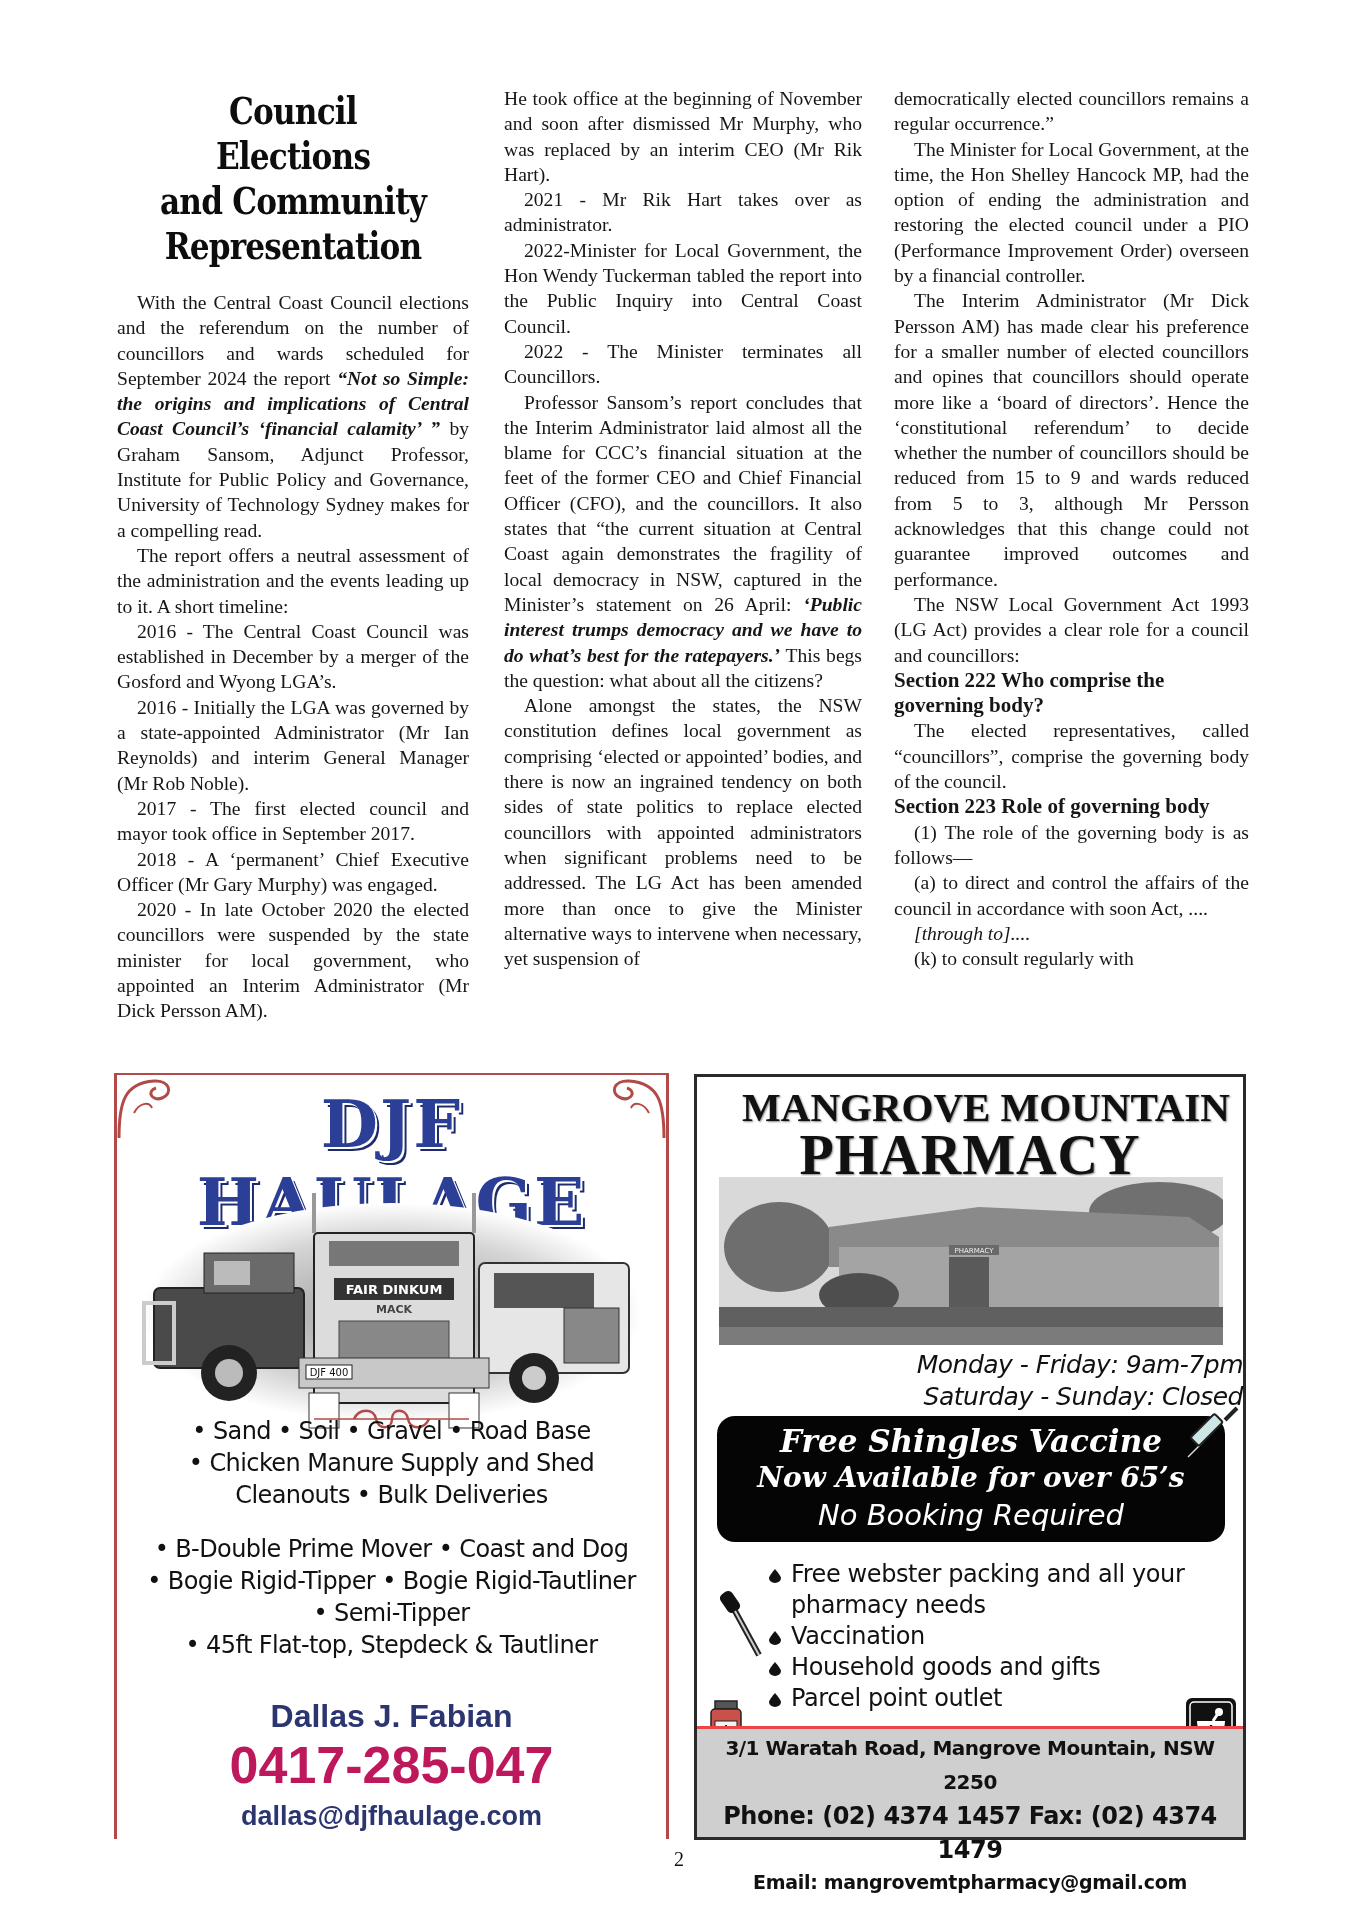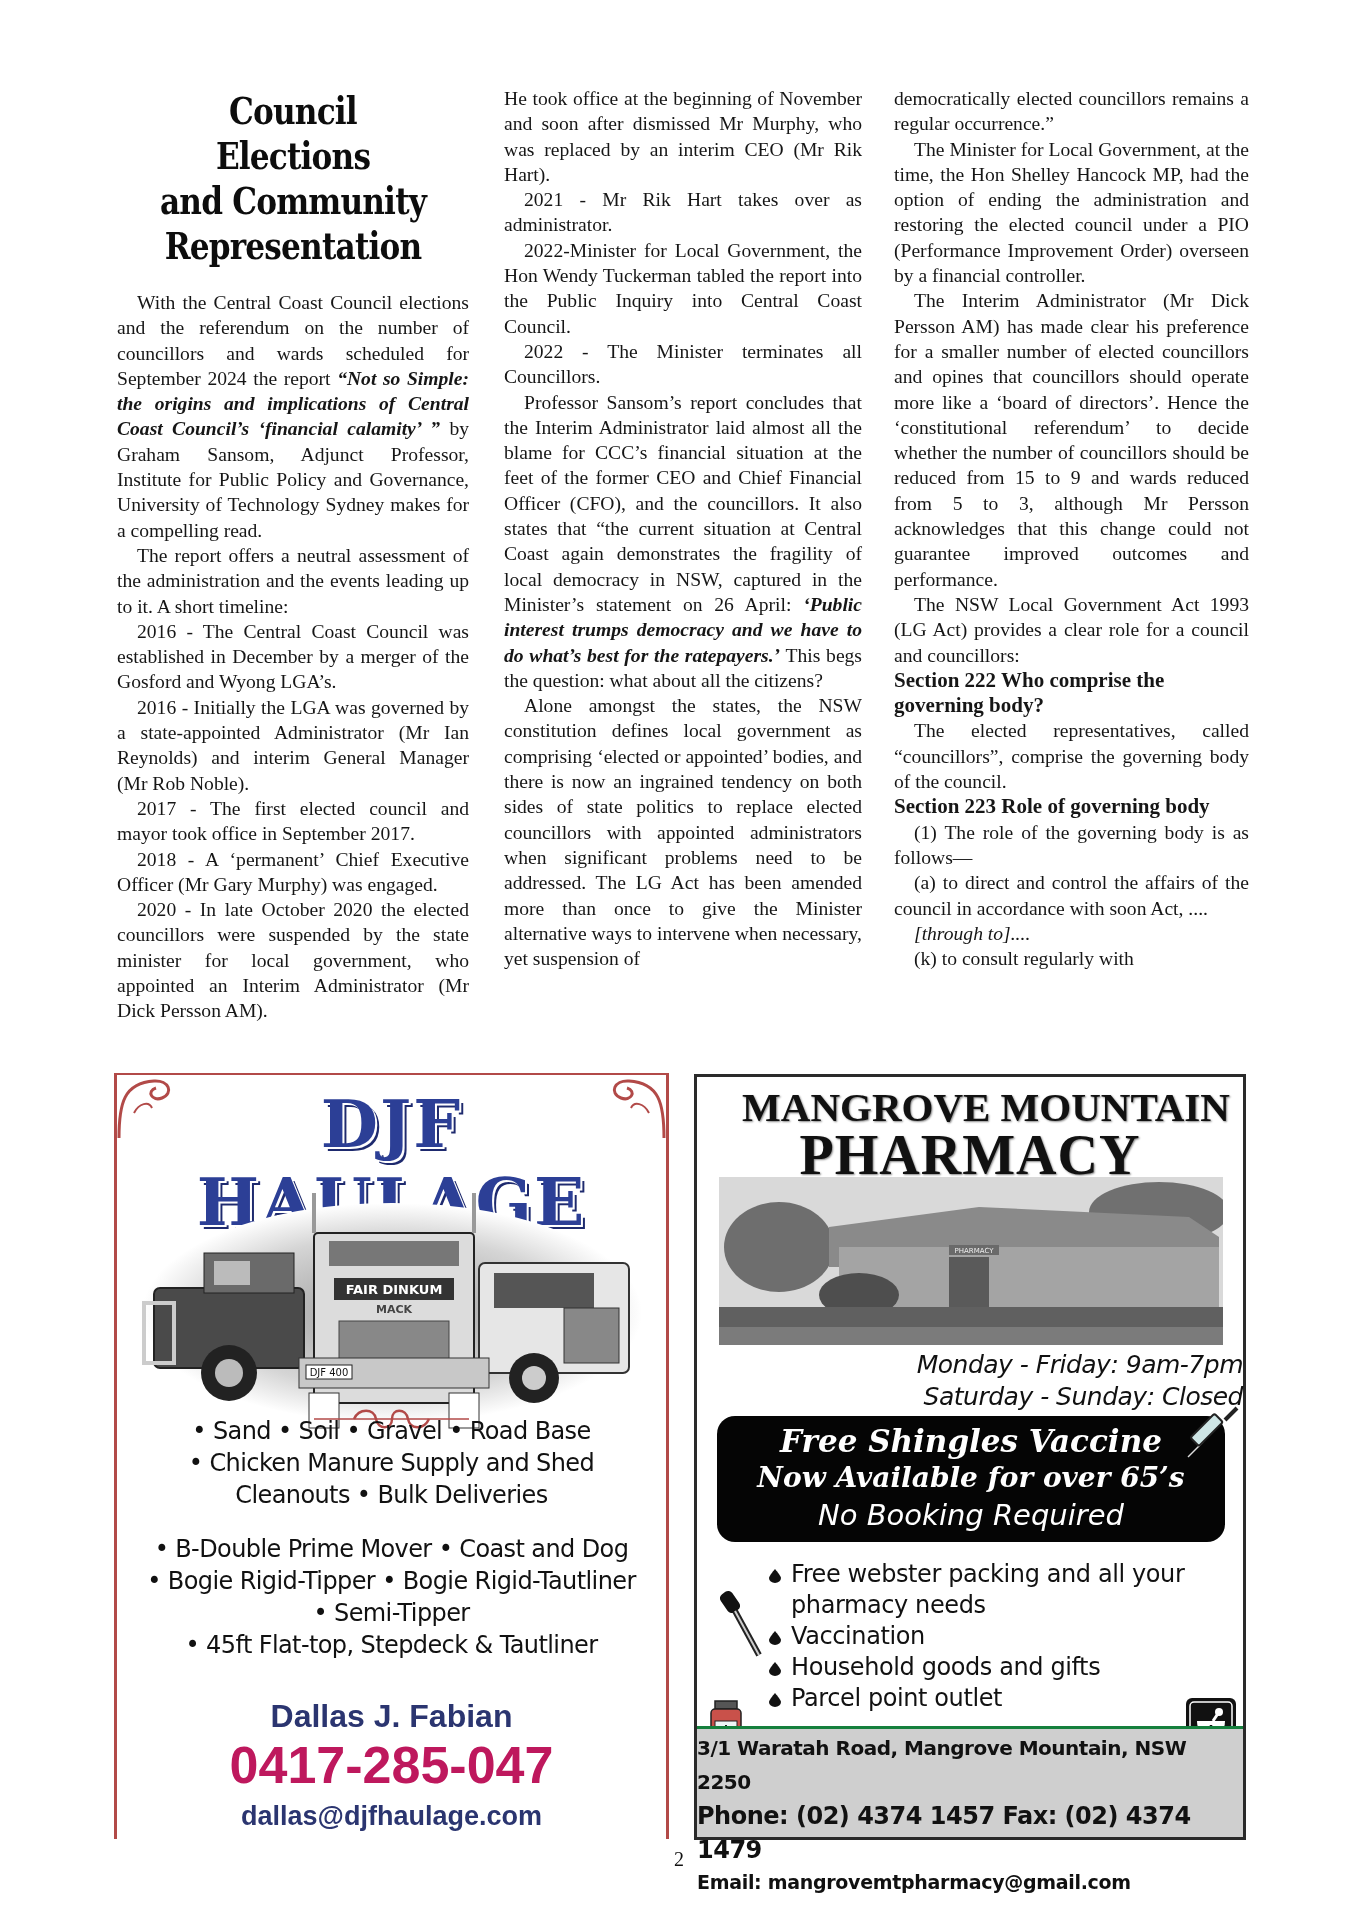--- a/index.html
+++ b/index.html
@@ -123,21 +123,21 @@
     .ph-list .drop {
       position: absolute; left: 2px; top: 10px; width: 12px; height: 14px;
     }
     .ph-dropper { position: absolute; left: 20px; top: 510px; width: 50px; height: 80px; }
     .ph-bottle { position: absolute; left: 10px; top: 622px; width: 56px; height: 56px; }
     .ph-mortar {
       position: absolute; right: 6px; top: 620px; width: 52px; height: 54px;
     }
     .ph-footer {
       position: absolute; left: 0; right: 0; bottom: 0; height: 108px;
-      background: #cfcfcf; border-top: 3px solid #15803d; 
+      background: #cfcfcf; border-top: 3px solid #ef4444; text-align: center;
       font-family: "DejaVu Sans", sans-serif; font-weight: bold; color: #111; margin-top: 40px;
     }
     #pharm { height: 766px; }
     .ph-footer .a { font-size: 20px; line-height: 34px; letter-spacing: -0.5px; margin-top: 2px; }
     .ph-footer .p { font-size: 24px; line-height: 34px; letter-spacing: -0.5px; }
     .ph-footer .e { font-size: 19px; line-height: 30px; letter-spacing: -0.3px; }
 
     .page-number {
       position: absolute; left: 0; right: 0; top: 1848px; text-align: center;
       font-family: "Liberation Serif", serif; font-size: 20px; color: #111;

